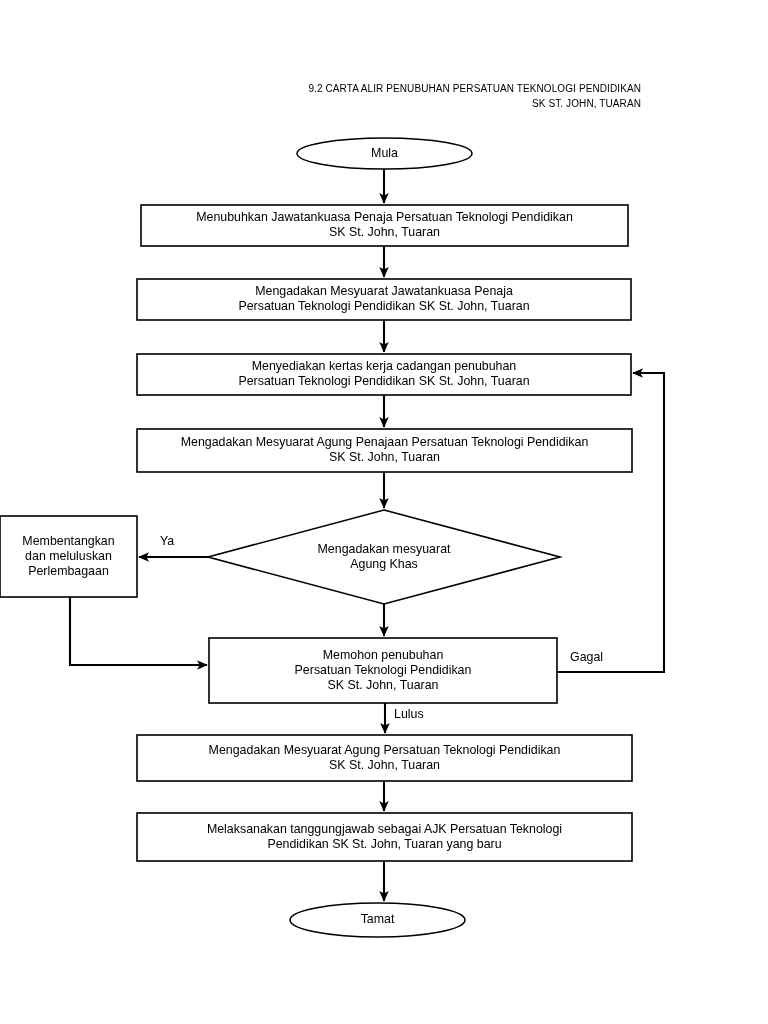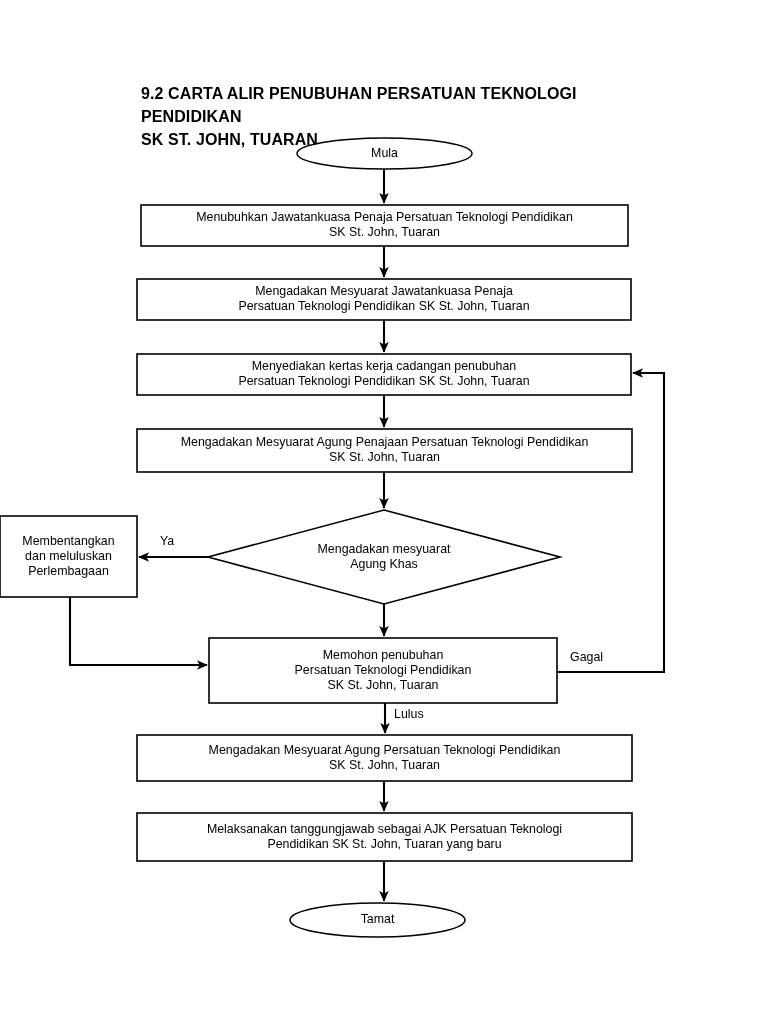--- a/index.html
+++ b/index.html
@@ -20,24 +20,25 @@
     left: 0;
     top: 0;
     width: 768px;
     height: 1024px;
   }
   .doc-title {
     position: absolute;
     left: 141px;
     top: 82px;
     width: 500px;
-    font-size: 16px;
-    font-weight: bold;
+    font-size: 10px;
+    font-weight: normal;
     line-height: 1.45;
     letter-spacing: 0.1px;
+    text-align: right;
   }
   svg.flow {
     position: absolute;
     left: 0;
     top: 0;
     width: 768px;
     height: 1024px;
   }
   svg.flow .shape {
     fill: #ffffff;

